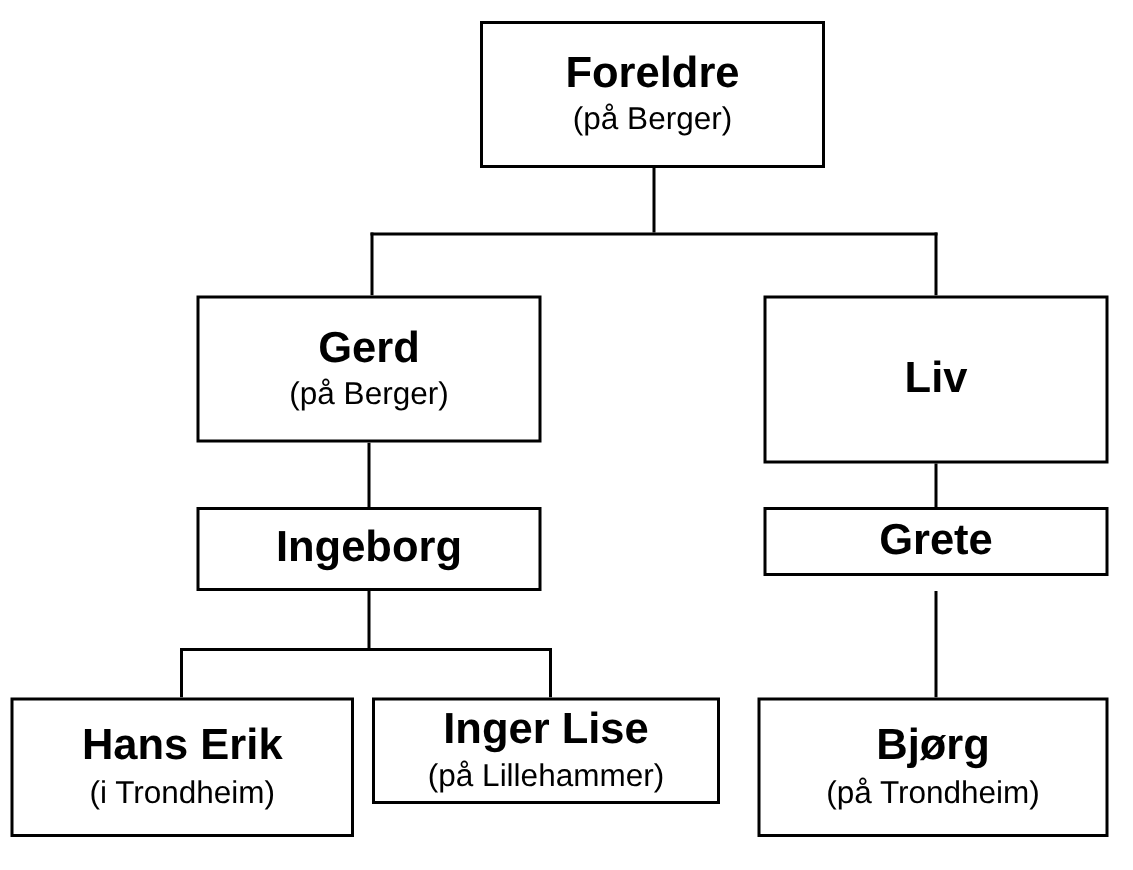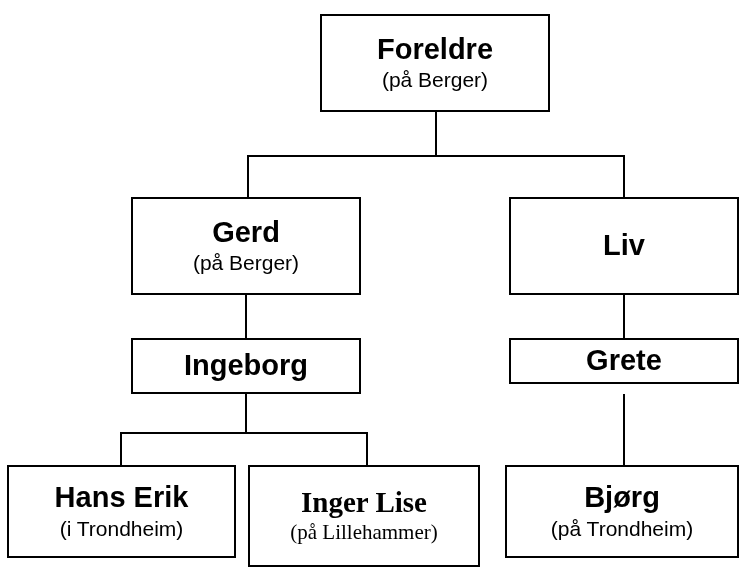--- a/index.html
+++ b/index.html
@@ -69,34 +69,34 @@
     <div class="edge v" style="left: 366px; top: 432px; height: 33px;"></div>
     <div class="edge v" style="left: 623px; top: 394px; height: 71px;"></div>
     <div class="node" style="left: 320px; top: 14px; width: 230px; height: 98px;">
       <div class="node-name">Foreldre</div>
       <div class="node-place">(på Berger)</div>
     </div>
     <div class="node" style="left: 131px; top: 197px; width: 230px; height: 98px;">
       <div class="node-name">Gerd</div>
       <div class="node-place">(på Berger)</div>
     </div>
-    <div class="node" style="left: 509px; top: 197px; width: 230px; height: 98px;">
+    <div class="node" style="left: 509px; top: 197px; width: 230px; height: 112px;">
       <div class="node-name">Liv</div>
     </div>
     <div class="node single" style="left: 131px; top: 338px; width: 230px; height: 56px;">
       <div class="node-name">Ingeborg</div>
     </div>
     <div class="node single" style="left: 509px; top: 338px; width: 230px; height: 46px;">
       <div class="node-name">Grete</div>
     </div>
     <div class="node" style="left: 7px; top: 465px; width: 229px; height: 93px;">
       <div class="node-name">Hans Erik</div>
       <div class="node-place">(i Trondheim)</div>
     </div>
-    <div class="node" style="left: 248px; top: 465px; width: 232px; height: 102px; font-family: Liberation Serif, serif;">
+    <div class="node" style="left: 248px; top: 465px; width: 232px; height: 71px;">
       <div class="node-name">Inger Lise</div>
       <div class="node-place">(på Lillehammer)</div>
     </div>
     <div class="node" style="left: 505px; top: 465px; width: 234px; height: 93px;">
       <div class="node-name">Bjørg</div>
       <div class="node-place">(på Trondheim)</div>
     </div>
   </div>
 
 </body></html>

